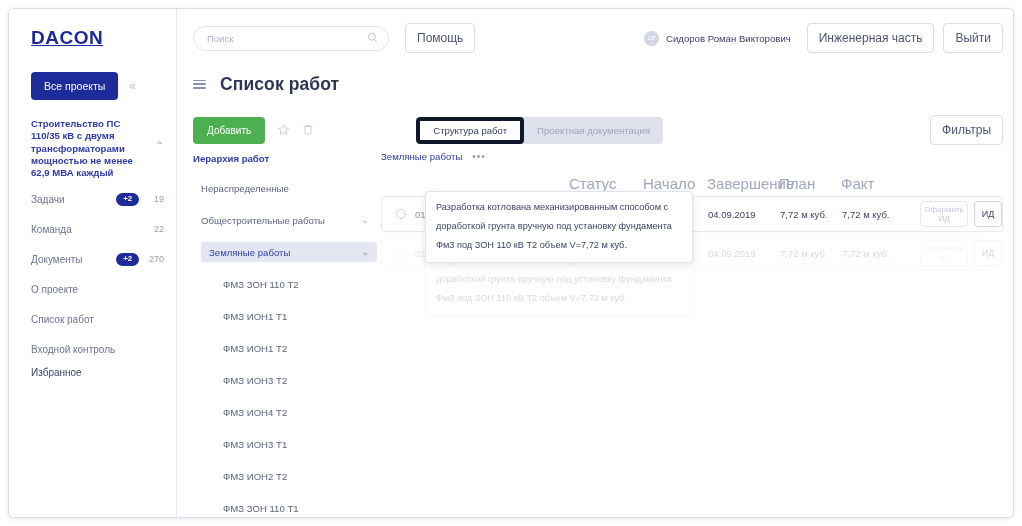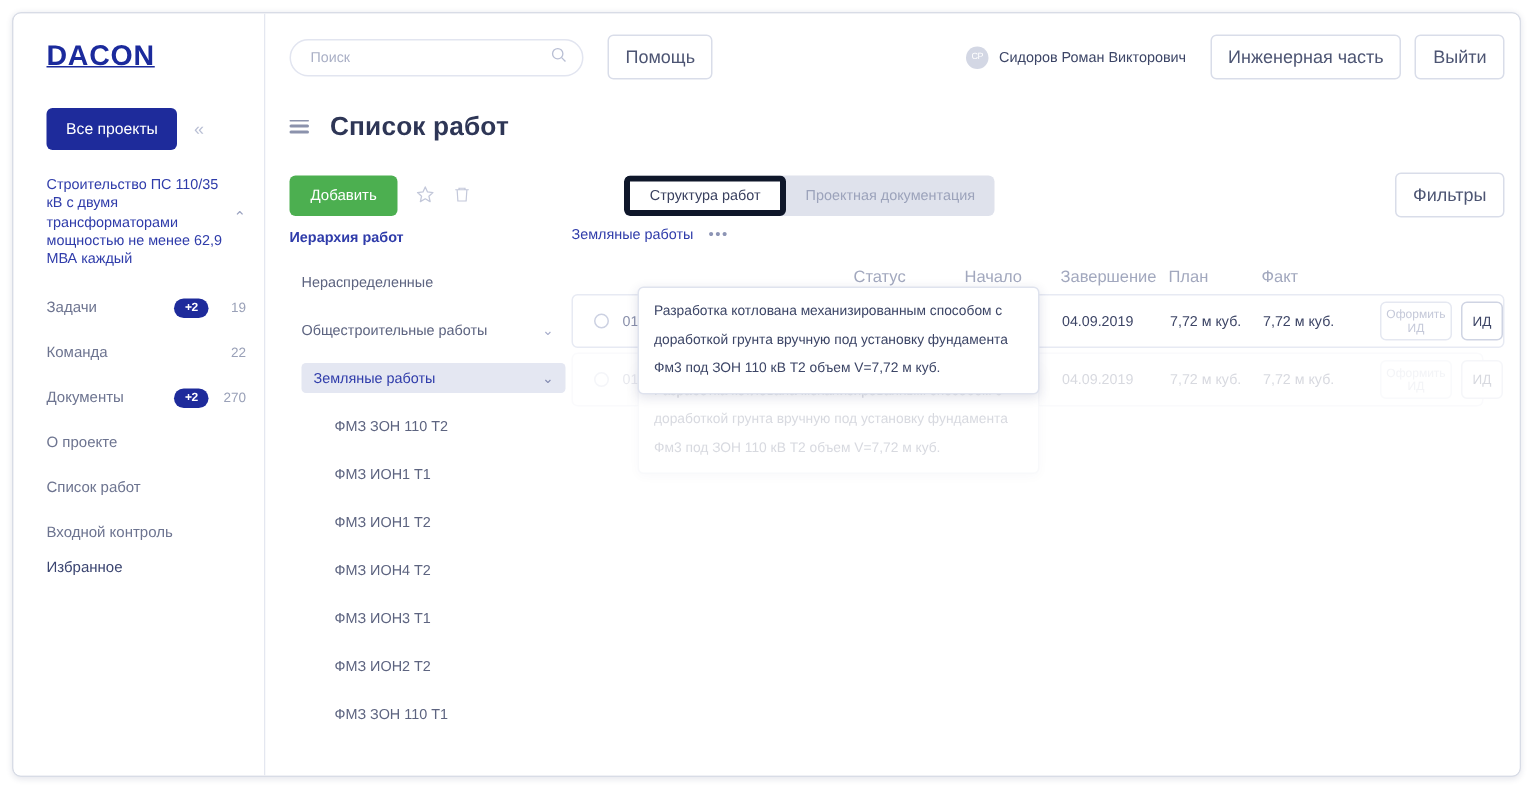--- a/index.html
+++ b/index.html
@@ -61,23 +61,23 @@
     font-size: 12px;
     letter-spacing: -2px;
     cursor: pointer;
     user-select: none;
   }
   .proj-title {
     padding: 0 26px 0 22px;
     font-size: 9.6px;
     line-height: 12.3px;
     color: #2f3caa;
-    font-weight: normal;
+    font-weight: bold;
     position: relative;
-    margin-bottom: 14px;
+    margin-bottom: 8px;
   }
   .proj-chevron {
     position: absolute;
     right: 12px; top: 22px;
     color: #9aa2c0; font-size: 10px;
   }
   .nav { padding: 0 12px 0 22px; }
   .nav-item {
     display: flex; align-items: center;
     height: 24px;
@@ -262,22 +262,22 @@
   .tree-node.selected .chev { color: #8189b0; }
 
   .table-area { flex: 1 1 auto; padding: 4px 18px 0 4px; position: relative; }
   .crumb {
     font-size: 9.6px; color: #2f3caa; margin-bottom: 13px;
     display: flex; align-items: center;
   }
   .crumb .dots { margin-left: 10px; color: #8d95b5; letter-spacing: 1px; font-size: 10px; cursor: pointer; }
 
   .th-row {
-    display: flex; align-items: flex-end;
-    font-size: 11px; color: #a2a8be;
+    display: flex; align-items: center;
+    font-size: 15px; color: #a2a8be;
     height: 16px; margin-bottom: 5px;
   }
   .c-idx   { width: 58px; flex: 0 0 58px; }
   .c-name  { width: 130px; flex: 0 0 130px; }
   .c-status{ width: 74px; flex: 0 0 74px; }
   .c-start { width: 64px; flex: 0 0 64px; }
   .c-end   { width: 72px; flex: 0 0 72px; }
   .c-plan  { width: 62px; flex: 0 0 62px; }
   .c-fact  { width: 78px; flex: 0 0 78px; }
   .c-act   { flex: 1 1 auto; display: flex; justify-content: flex-end; align-items: center; }
@@ -460,20 +460,23 @@
           <span class="chev">⌄</span>
         </div>
         <div class="tree-node lvl3">
           <span>ФМЗ ЗОН 110 Т2</span>
         </div>
         <div class="tree-node lvl3">
           <span>ФМЗ ИОН1 Т1</span>
         </div>
         <div class="tree-node lvl3">
           <span>ФМЗ ИОН1 Т2</span>
+        </div>
+        <div class="tree-node lvl3">
+          <span>ФМЗ ИОН3 Т2</span>
         </div>
         <div class="tree-node lvl3">
           <span>ФМЗ ИОН4 Т2</span>
         </div>
         <div class="tree-node lvl3">
           <span>ФМЗ ИОН3 Т1</span>
         </div>
         <div class="tree-node lvl3">
           <span>ФМЗ ИОН2 Т2</span>
         </div>

